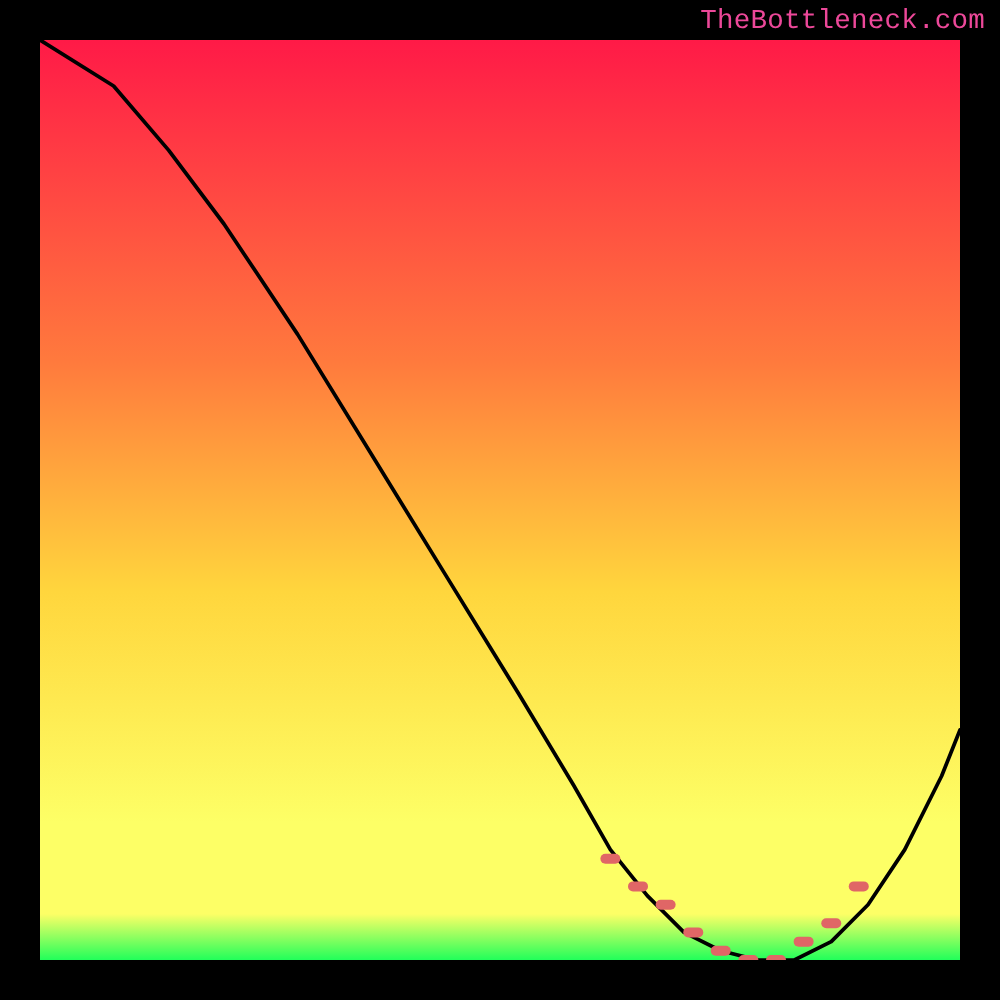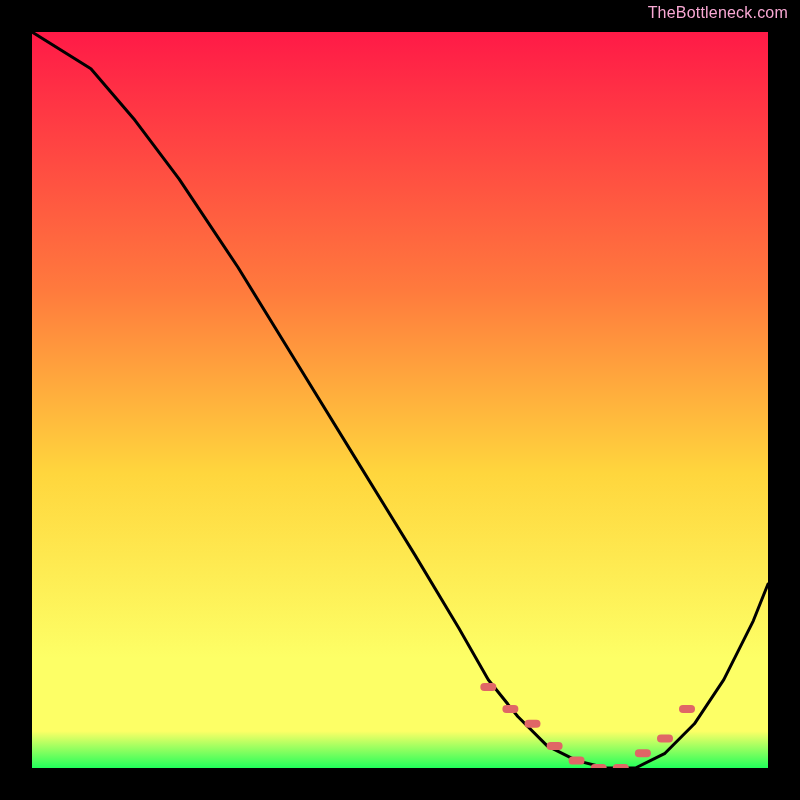--- a/index.html
+++ b/index.html
@@ -14,25 +14,26 @@
   .frame {
     position: relative;
     width: 800px;
     height: 800px;
     background: #000;
   }
   .watermark {
     position: absolute;
     top: 4px;
     right: 12px;
-    color: #f9a8d4;
-    font-size: 16px;
+    color: #ec4899;
+    font-size: 22px;
     font-weight: 500;
     letter-spacing: 0.2px;
     z-index: 10;
+    font-family: Liberation Mono, monospace;
   }
   .plot {
     position: absolute;
     left: 32px;
     top: 32px;
     width: 736px;
     height: 736px;
   }
   svg {
     display: block;

